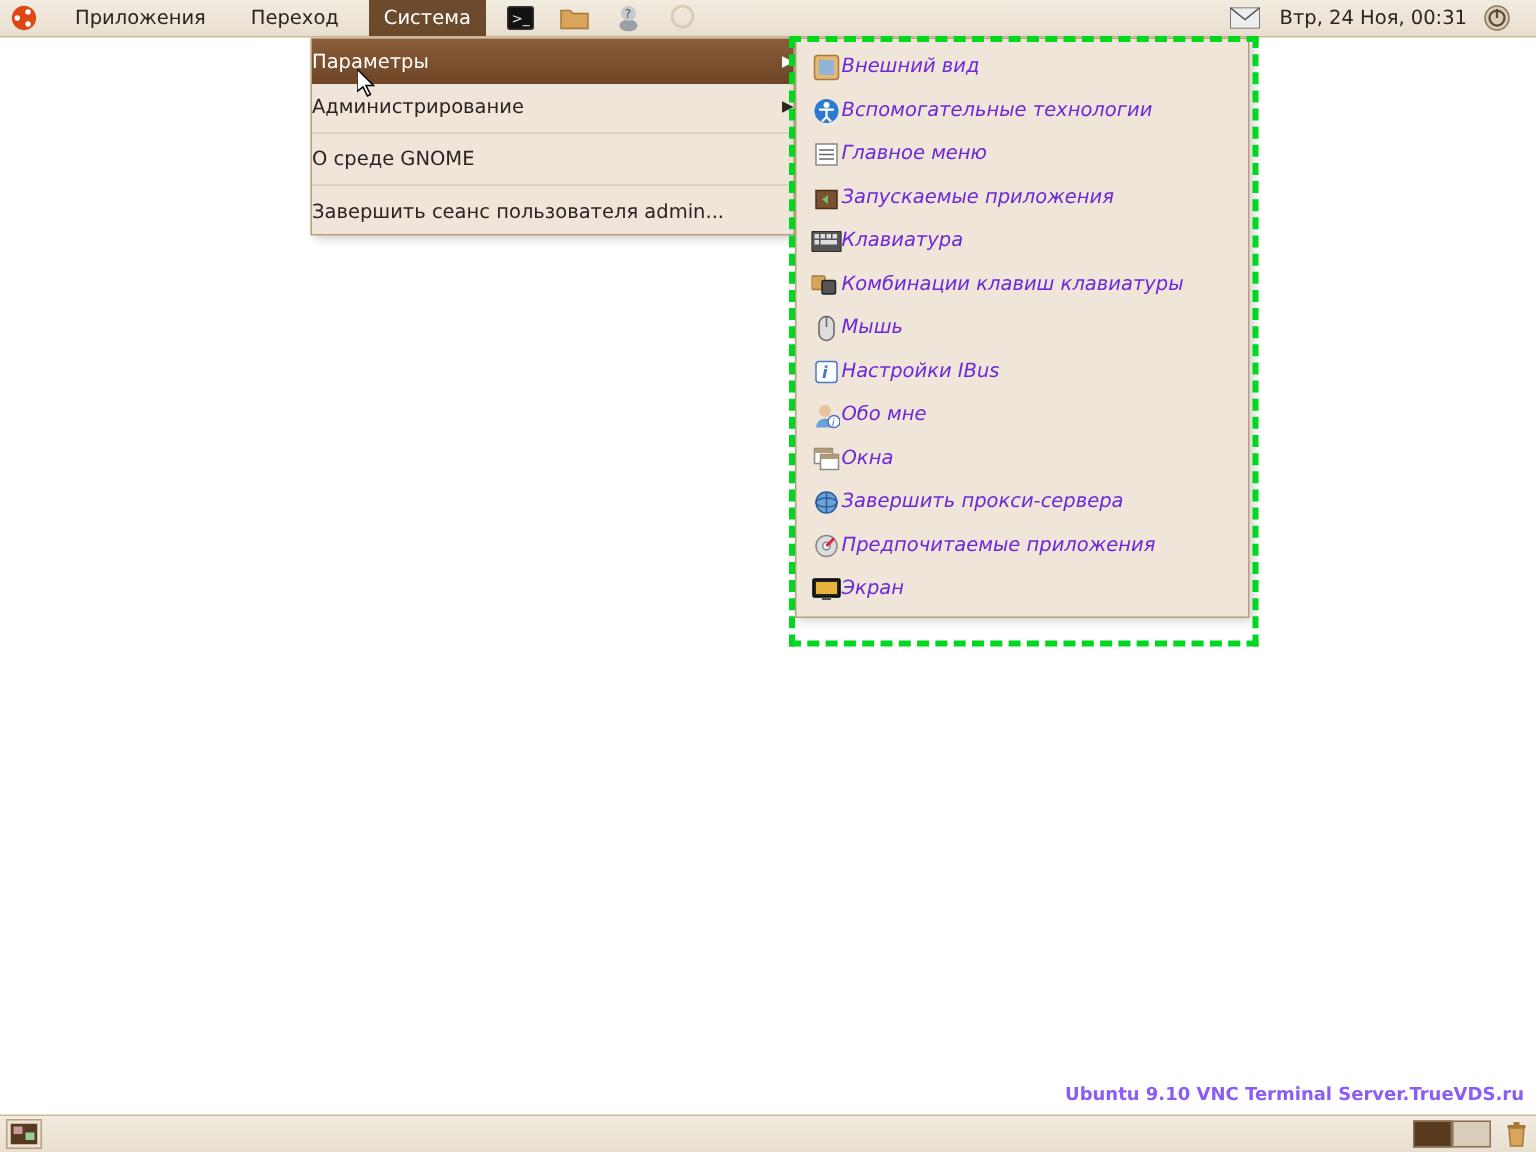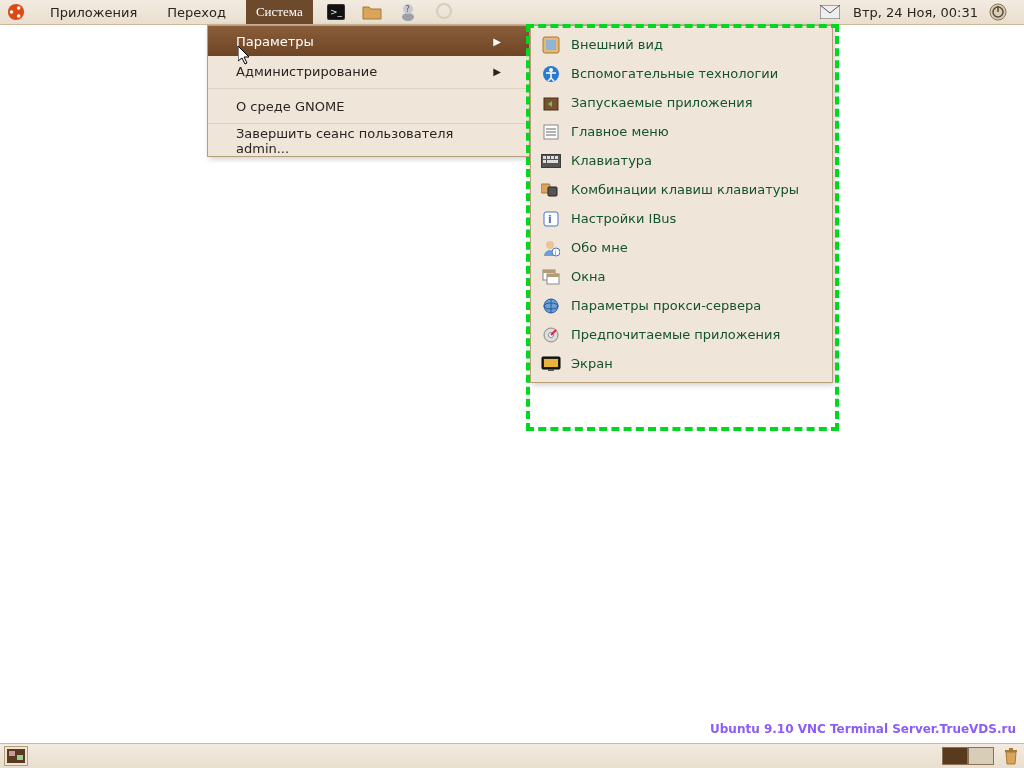--- a/index.html
+++ b/index.html
@@ -33,21 +33,20 @@
       padding: 0 10px;
       height: 100%;
       display: flex;
       align-items: center;
       color: #2a2521;
       cursor: default;
     }
     .menu-item.active {
       background: #6d4a2c;
       color: #fff;
-      font-family: Liberation Serif, serif;
     }
     .panel-icon {
       width: 22px; height: 22px;
       display: inline-flex; align-items: center; justify-content: center;
       margin: 0 2px;
     }
     .clock { color: #2a2521; padding: 0 6px; }
     .power-btn {
       width: 20px; height: 20px;
       display: inline-flex; align-items: center; justify-content: center;
@@ -59,21 +58,21 @@
       top: 25px; left: 207px;
       width: 323px;
       background: #efe6d9;
       border: 1px solid #b79f7c;
       box-shadow: 2px 2px 6px rgba(0,0,0,0.2);
     }
     .dd-item {
       height: 30px;
       display: flex;
       align-items: center;
-      padding: 0 28px;
+      padding: 0 0;
       color: #2a2521;
       position: relative;
     }
     .dd-item.highlighted {
       background: linear-gradient(to bottom, #8b5d3a, #6d4525);
       color: #fff;
     }
     .dd-item .arrow {
       margin-left: auto;
       font-size: 10px;
@@ -100,22 +99,22 @@
       background: #efe6d9;
       border: 1px solid #b79f7c;
       box-shadow: 2px 2px 6px rgba(0,0,0,0.2);
       padding: 4px 0;
     }
     .sub-item {
       height: 29px;
       display: flex;
       align-items: center;
       padding: 0 10px;
-      color: #14532d;
-      gap: 10px;
+      color: #6d28d9;
+      font-style: italic;
     }
     .sub-icon {
       width: 20px; height: 20px;
       display: inline-flex; align-items: center; justify-content: center;
       flex-shrink: 0;
     }
 
     
     .highlight-box {
       position: absolute;
@@ -273,36 +272,36 @@
           <circle cx="9" cy="9" r="8" fill="#2a7ad1"></circle>
           <circle cx="9" cy="5" r="2" fill="#fff"></circle>
           <path d="M4 8 h10 M9 8 v5 M9 13 l-3 3 M9 13 l3 3" stroke="#fff" stroke-width="1.5" fill="none"></path>
         </svg>
       </span>
     <span>Вспомогательные технологии</span>
   </div>
   <div class="sub-item">
     <span class="sub-icon">
         <svg width="18" height="18" viewBox="0 0 18 18">
-          <rect x="2" y="4" width="14" height="12" fill="#7a5230" stroke="#4a2f17"></rect>
-          <path d="M6 10 l4 -3 v6 z" fill="#6ec26e"></path>
-        </svg>
-      </span>
-    <span>Запускаемые приложения</span>
-  </div>
-  <div class="sub-item">
-    <span class="sub-icon">
-        <svg width="18" height="18" viewBox="0 0 18 18">
           <rect x="2" y="2" width="14" height="14" fill="#fff" stroke="#888"></rect>
           <line x1="4" y1="6" x2="14" y2="6" stroke="#666"></line>
           <line x1="4" y1="9" x2="14" y2="9" stroke="#666"></line>
           <line x1="4" y1="12" x2="14" y2="12" stroke="#666"></line>
         </svg>
       </span>
     <span>Главное меню</span>
+  </div>
+  <div class="sub-item">
+    <span class="sub-icon">
+        <svg width="18" height="18" viewBox="0 0 18 18">
+          <rect x="2" y="4" width="14" height="12" fill="#7a5230" stroke="#4a2f17"></rect>
+          <path d="M6 10 l4 -3 v6 z" fill="#6ec26e"></path>
+        </svg>
+      </span>
+    <span>Запускаемые приложения</span>
   </div>
   <div class="sub-item">
     <span class="sub-icon">
         <svg width="20" height="14" viewBox="0 0 20 14">
           <rect x="0" y="0" width="20" height="14" rx="2" fill="#555" stroke="#222"></rect>
           <rect x="2" y="2" width="3" height="3" fill="#ddd"></rect>
           <rect x="6" y="2" width="3" height="3" fill="#ddd"></rect>
           <rect x="10" y="2" width="3" height="3" fill="#ddd"></rect>
           <rect x="14" y="2" width="3" height="3" fill="#ddd"></rect>
           <rect x="2" y="6" width="3" height="3" fill="#ddd"></rect>
@@ -315,20 +314,29 @@
     <span class="sub-icon">
         <svg width="20" height="16" viewBox="0 0 20 16">
           <rect x="0" y="2" width="9" height="9" rx="1" fill="#d9a55a" stroke="#a7783a"></rect>
           <rect x="7" y="5" width="9" height="9" rx="1" fill="#555" stroke="#222"></rect>
         </svg>
       </span>
     <span>Комбинации клавиш клавиатуры</span>
   </div>
   <div class="sub-item">
     <span class="sub-icon">
+        <svg width="14" height="18" viewBox="0 0 14 18">
+          <path d="M2 6 a5 5 0 0 1 10 0 v6 a5 5 0 0 1 -10 0 z" fill="#ddd" stroke="#666"></path>
+          <line x1="7" y1="1" x2="7" y2="8" stroke="#666"></line>
+        </svg>
+      </span>
+    <span>Мышь</span>
+  </div>
+  <div class="sub-item">
+    <span class="sub-icon">
         <svg width="18" height="18" viewBox="0 0 18 18">
           <rect x="2" y="2" width="14" height="14" rx="2" fill="#fff" stroke="#4a74c7"></rect>
           <text x="6" y="13" font-size="11" fill="#4a74c7" font-weight="bold">i</text>
         </svg>
       </span>
     <span>Настройки IBus</span>
   </div>
   <div class="sub-item">
     <span class="sub-icon">
         <svg width="18" height="18" viewBox="0 0 18 18">
@@ -352,21 +360,21 @@
     <span>Окна</span>
   </div>
   <div class="sub-item">
     <span class="sub-icon">
         <svg width="18" height="18" viewBox="0 0 18 18">
           <circle cx="9" cy="9" r="7" fill="#6ba1d8" stroke="#2a5a9a"></circle>
           <ellipse cx="9" cy="9" rx="7" ry="3" fill="none" stroke="#2a5a9a"></ellipse>
           <line x1="9" y1="2" x2="9" y2="16" stroke="#2a5a9a"></line>
         </svg>
       </span>
-    <span>Параметры прокси-сервера</span>
+    <span>Завершить прокси-сервера</span>
   </div>
   <div class="sub-item">
     <span class="sub-icon">
         <svg width="18" height="18" viewBox="0 0 18 18">
           <circle cx="9" cy="9" r="7" fill="#ddd" stroke="#888"></circle>
           <circle cx="9" cy="9" r="2.5" fill="#fff" stroke="#888"></circle>
           <path d="M9 9 l5 -5" stroke="#d24" stroke-width="2"></path>
         </svg>
       </span>
     <span>Предпочитаемые приложения</span>

